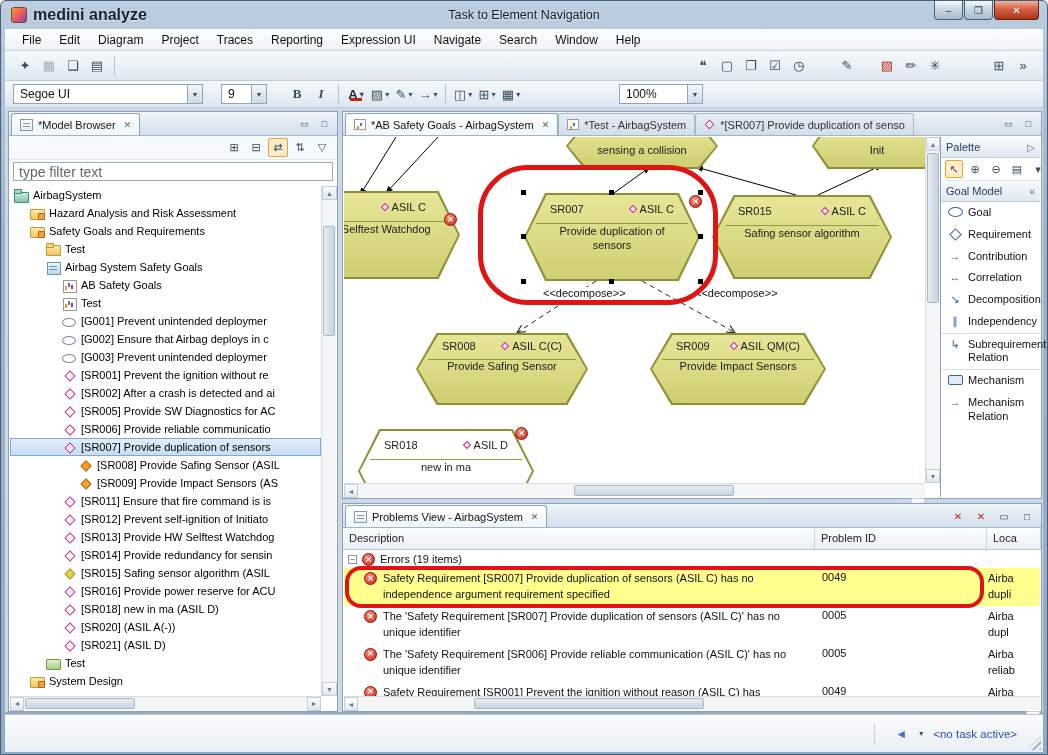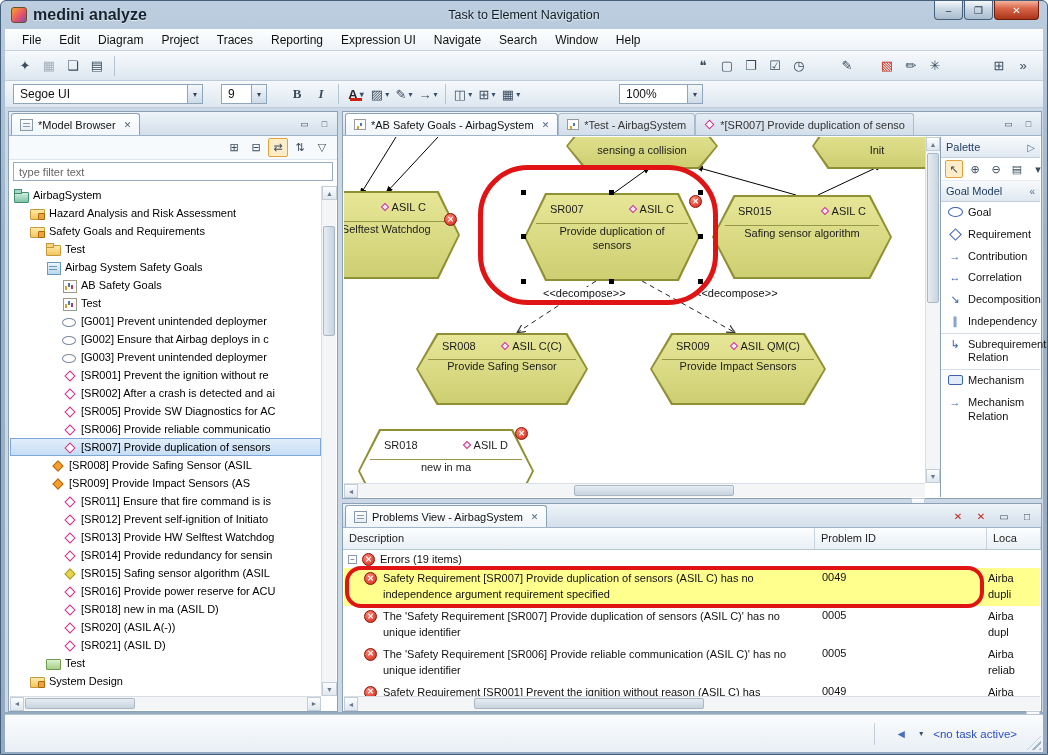--- a/index.html
+++ b/index.html
@@ -40,25 +40,25 @@
   .vtabs{height:24px;background:linear-gradient(#eef4f9,#d3dfeb);border-bottom:1px solid #9fb4c8;display:flex;align-items:flex-end;padding-left:2px;position:relative}
   .vtab{display:flex;align-items:center;gap:5px;height:22px;padding:0 8px;font-size:11px;color:#111;background:linear-gradient(#ffffff,#f0f6fb);border:1px solid #8aa1b7;border-bottom:none;border-radius:3px 3px 0 0}
   .vtab.inactive{background:linear-gradient(#e6edf4,#d2deea);color:#333;border-color:#a9bccc}
   .tclose{font-size:9px;color:#50657a;margin-left:3px}
   .minmax{position:absolute;right:4px;top:4px;display:flex;gap:3px}
   .mmbtn{width:17px;height:15px;display:flex;align-items:center;justify-content:center;font-size:9px;color:#40556a}
   
   #modelbrowser{left:7px;top:110px;width:330px;height:601px}
   .mb-toolbar{height:24px;display:flex;align-items:center;justify-content:flex-end;padding-right:4px;border-bottom:1px solid #dfe7ef;background:#f7fafc}
   .mb-toolbar .tbtn{min-width:20px;height:19px;font-size:11px}
-  .filter{display:block;width:calc(100% - 8px);margin:2px 4px;height:19px;border:1px solid #97acc0;font-size:11px;padding:1px 5px;color:#666;font-family:"Liberation Sans",sans-serif}
+  .filter{display:block;width:calc(100% - 8px);margin:2px 4px;height:19px;border:1px solid #97acc0;font-size:14px;padding:1px 5px;color:#666;font-family:"Liberation Sans",sans-serif}
   .tree{position:absolute;top:74px;left:1px;right:16px;bottom:15px;overflow:hidden;background:#fff}
   .tree-row{display:flex;align-items:center;height:18px;font-size:11px;color:#000;white-space:nowrap}
   .tree-row.selected{background:linear-gradient(#e3effb,#c5dcf4);box-shadow:inset 0 0 0 1px #7da7d9}
-  .lvl0{padding-left:4px}.lvl1{padding-left:20px}.lvl2{padding-left:36px}.lvl3{padding-left:52px}.lvl4{padding-left:40px}
+  .lvl0{padding-left:4px}.lvl1{padding-left:20px}.lvl2{padding-left:36px}.lvl3{padding-left:52px}.lvl4{padding-left:68px}
   .ti{width:15px;height:13px;display:inline-block;flex:0 0 auto;position:relative;margin-right:4px}
   .i-root::before{content:"";position:absolute;left:0;top:3px;width:13px;height:9px;background:linear-gradient(#d4ecdf,#7ec4a8);border:1px solid #3f8f6f;border-radius:1px}
   .i-root::after{content:"";position:absolute;left:0;top:0;width:6px;height:3px;background:#a8d8c2;border:1px solid #3f8f6f}
   .i-folder::before,.i-fdeco::before,.i-fgreen::before{content:"";position:absolute;left:0;top:2px;width:13px;height:9px;background:linear-gradient(#ffeaa8,#f3c45c);border:1px solid #c39a3a;border-radius:1px}
   .i-folder::after{content:"";position:absolute;left:0;top:0;width:6px;height:3px;background:#f6d37c;border:1px solid #c39a3a}
   .i-fdeco::after{content:"";position:absolute;right:0;bottom:0;width:5px;height:5px;background:#f0a23c;border:1px solid #a86a10;border-radius:1px}
   .i-fgreen::before{background:linear-gradient(#dff0d0,#a4cf86);border-color:#6d9a4c}
   .i-pkg::before{content:"";position:absolute;left:1px;top:1px;width:12px;height:11px;background:linear-gradient(#ecf5fb,#b8d8ee);border:1px solid #6899bb}
   .i-pkg::after{content:"";position:absolute;left:3px;top:5px;width:8px;height:1px;background:#6899bb;box-shadow:0 3px 0 #6899bb}
   .i-diag::before{content:"";position:absolute;left:1px;top:1px;width:12px;height:11px;background:#fff;border:1px solid #9a9a8a}

